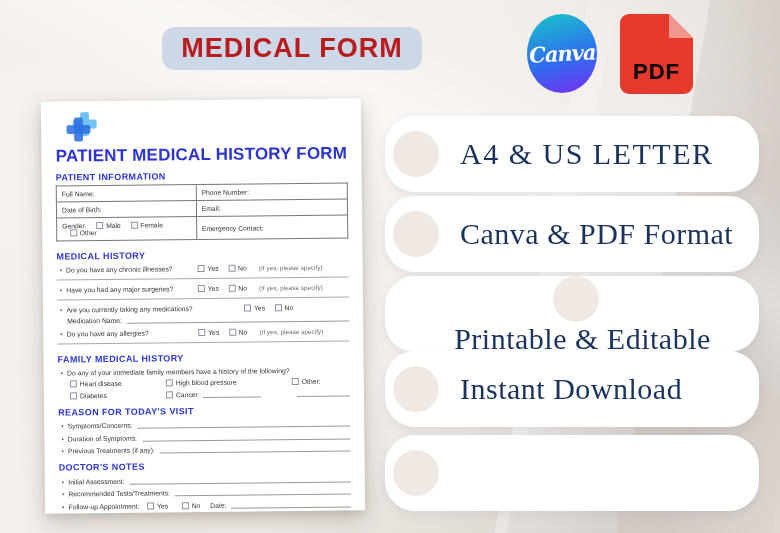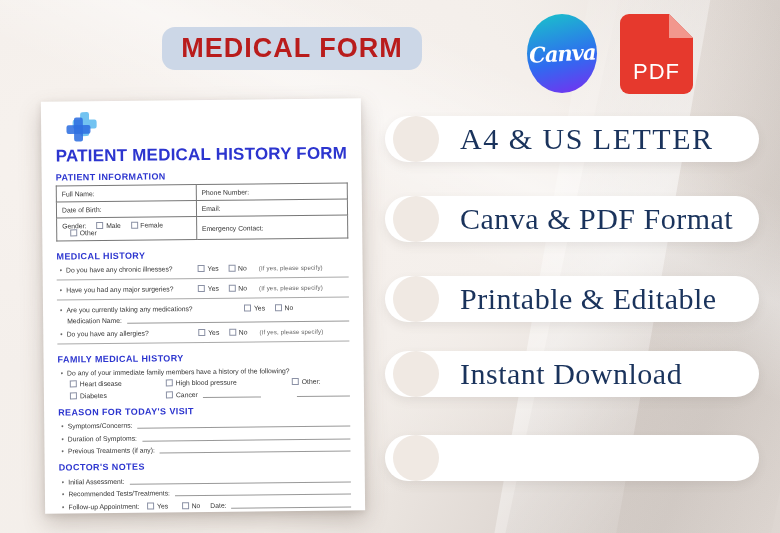--- a/index.html
+++ b/index.html
@@ -43,21 +43,21 @@
   .pdf-icon {
     position:absolute; left:620px; top:14px; width:73px; height:80px;
     background:#e6392d; border-radius:9px;
     clip-path:polygon(0 0, calc(100% - 24px) 0, 100% 24px, 100% 100%, 0 100%);
     display:flex; align-items:flex-end; justify-content:center; padding-bottom:9px;
   }
   .pdf-fold {
     position:absolute; right:0; top:0; width:24px; height:24px;
     background:#f2978d; clip-path:polygon(0 0, 100% 100%, 0 100%);
   }
-  .pdf-icon span { color:#ffffff; font-weight:400; font-size:22px; letter-spacing:1px; }
+  .pdf-icon span { color:#000000; font-weight:700; font-size:22px; letter-spacing:1px; }
 
   
   .sheet {
     position:absolute; left:43px; top:100px; width:320px; height:412px;
     background:#fff; transform:rotate(-0.6deg);
     box-shadow:0 10px 22px rgba(96,80,70,0.28), 0 2px 6px rgba(96,80,70,0.15);
     overflow:hidden;
   }
   .sheet-inner { padding:10px 14px 0 14px; color:#333; }
 
@@ -115,34 +115,34 @@
   .fh-cell { display:flex; align-items:flex-end; }
   .fh-cell .cb { margin-right:3px; }
 
   .line-row { display:flex; align-items:flex-end; margin-top:5.5px; font-size:6.8px; color:#333; }
   .line-row .bullet::before { font-size:6.8px; }
   .dn3 .yn { margin-left:8px; margin-right:6px; }
   .dn3 .date-lbl { margin-left:4px; }
 
   
   .feature {
-    position:absolute; left:385px; width:374px; height:46px;
+    position:absolute; left:385px; width:374px; height:76px;
     background:#fff; border-radius:30px;
     box-shadow:0 4px 10px rgba(100,88,78,0.10);
     display:flex; align-items:center;
   }
   .feature .dot {
     width:46px; height:46px; border-radius:50%;
     background:#f0e9e3; margin-left:8px; flex:0 0 46px;
   }
   .feature .ft-label {
     font-family:"Liberation Serif", serif; font-size:30px; color:#1a335c;
     margin-left:21px; white-space:nowrap; letter-spacing:0.5px;
   }
-  .f1 { top:116px; } .f2 { top:196px; } .f3 { top:276px; } .f4 { top:351px;text-align:right; } .f5 { top:435px; }
+  .f1 { top:116px; } .f2 { top:196px; } .f3 { top:276px;flex-direction:column; } .f4 { top:351px;text-align:right; } .f5 { top:435px; }
   .f1 .ft-label { letter-spacing:1.5px; }
 </style>
 </head>
 <body>
 
 <div class="stage">
   <div class="fold fold1"></div>
   <div class="fold fold2"></div>
 
   <div class="title-pill">

